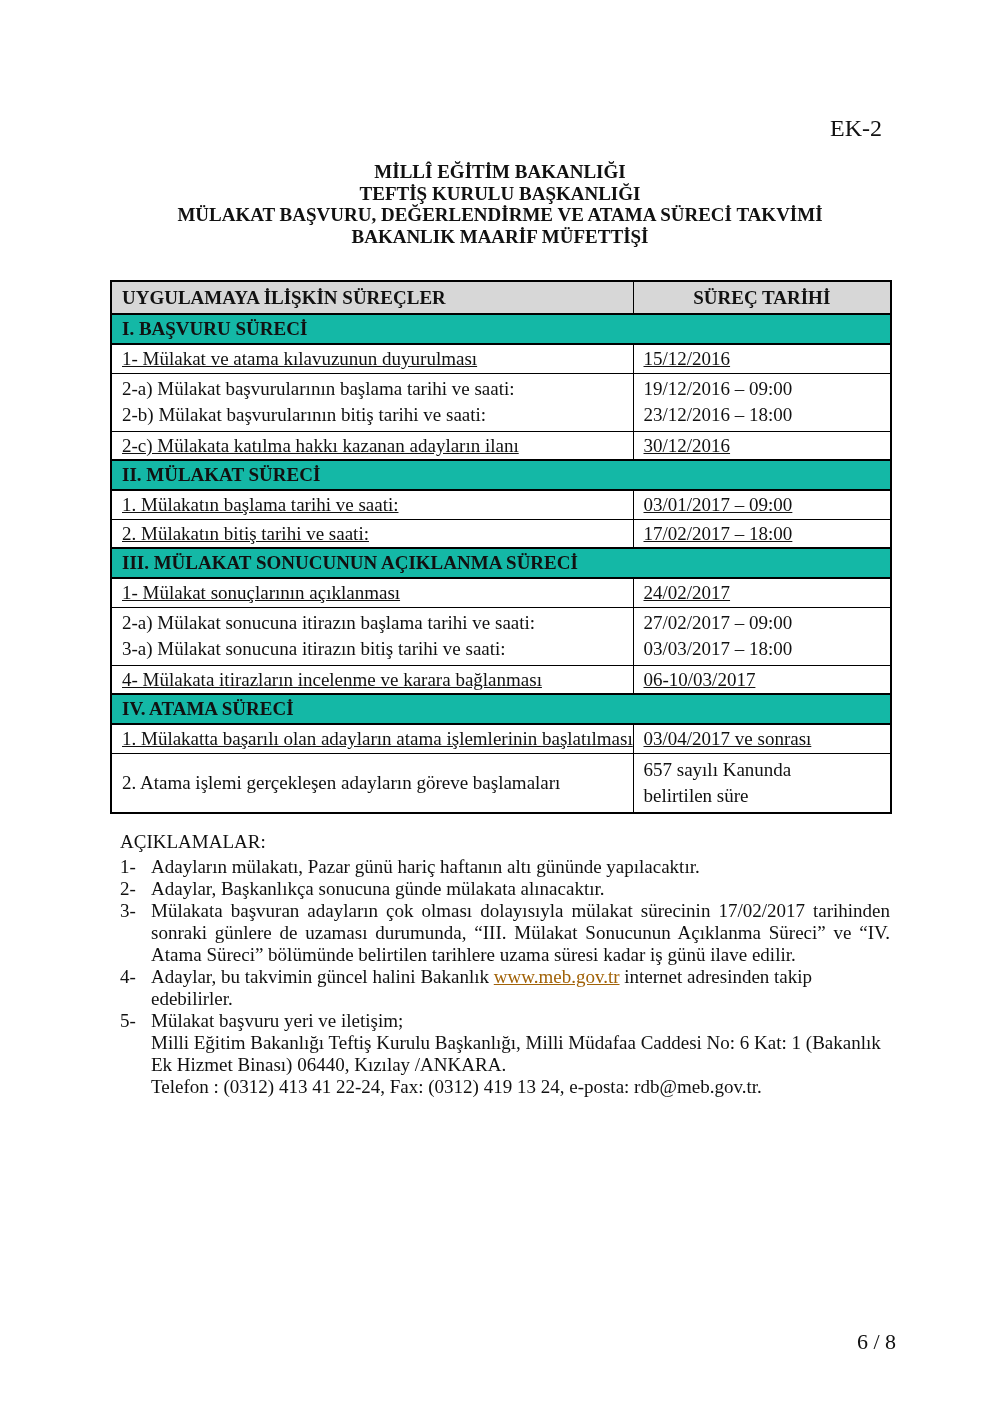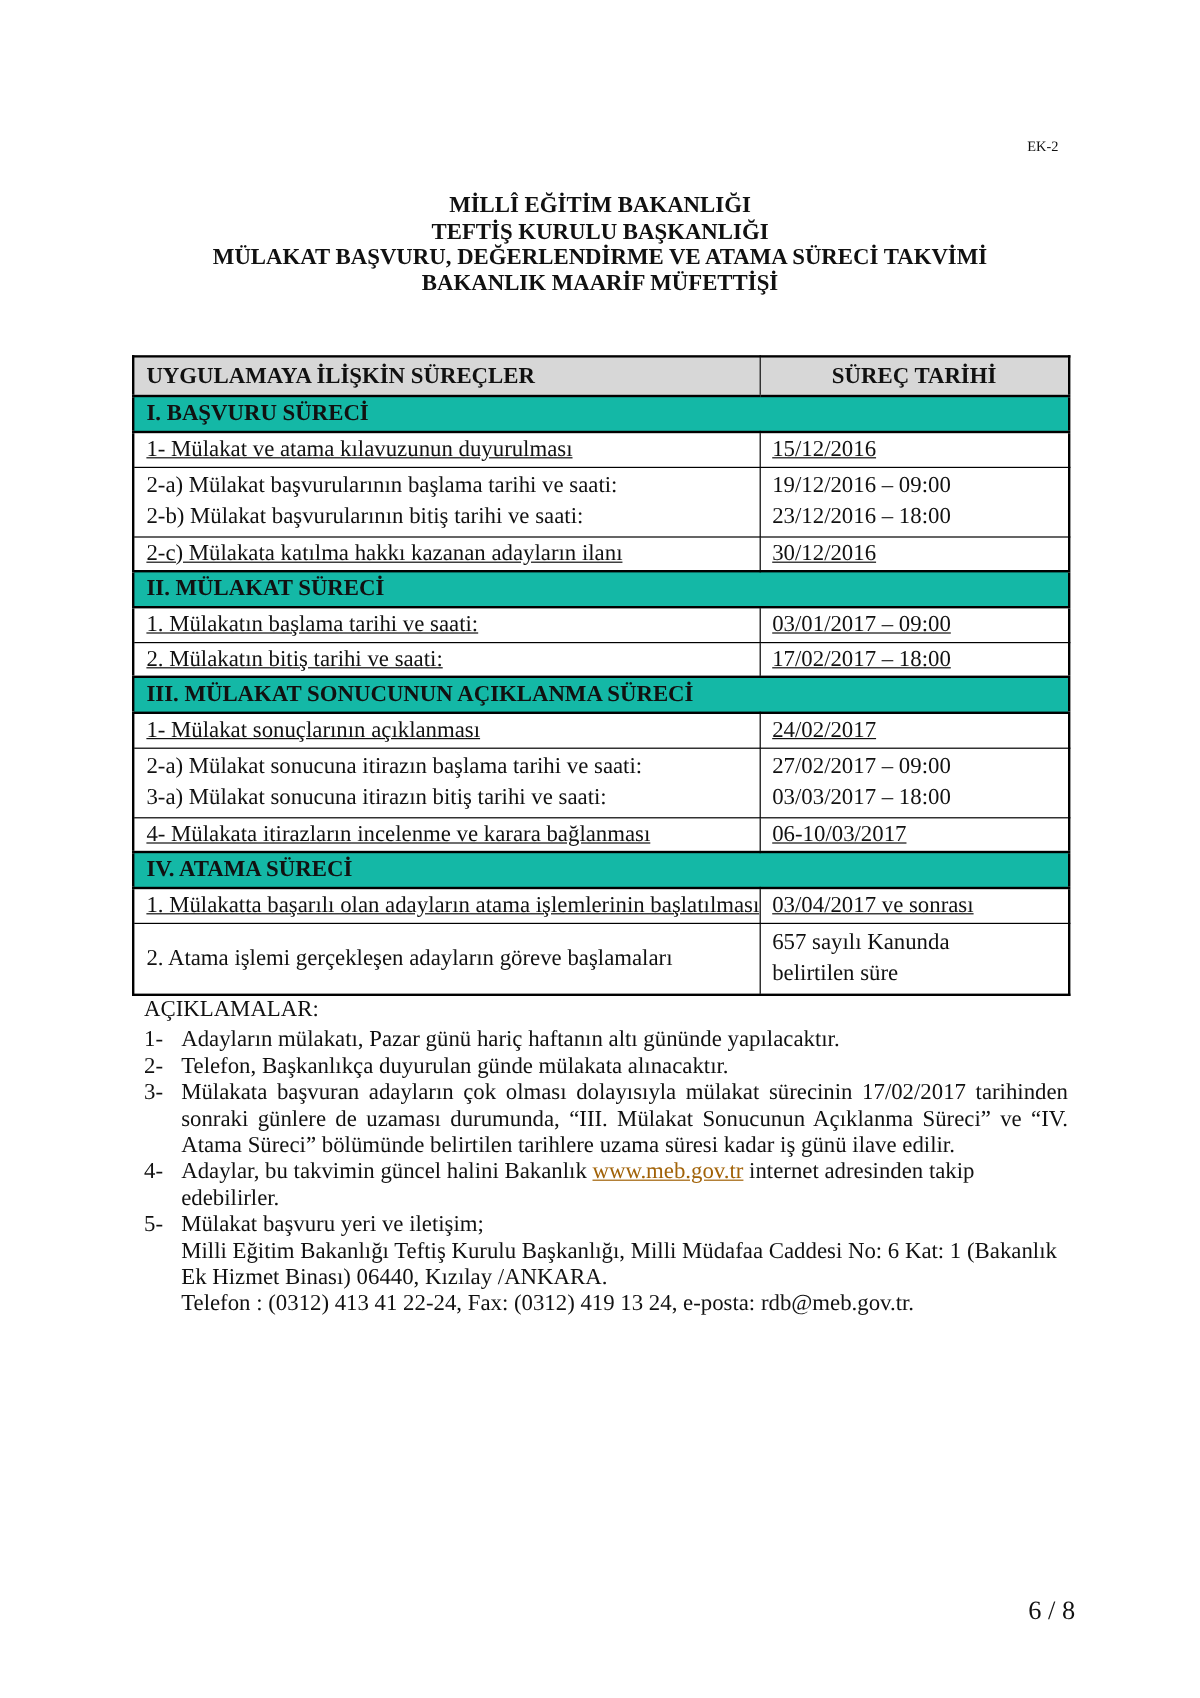--- a/index.html
+++ b/index.html
@@ -13,36 +13,36 @@
     position: relative;
     width: 1000px;
     height: 1415px;
     background: #ffffff;
     overflow: hidden;
   }
   .ek-tag {
     position: absolute;
     top: 115px;
     right: 118px;
-    font-size: 12px;
+    font-size: 24px;
     font-weight: normal;
   }
   .titles {
     position: absolute;
     top: 161px;
     left: 0;
     width: 1000px;
     text-align: center;
     font-weight: bold;
     font-size: 19px;
     line-height: 21.5px;
   }
   .doc-table-wrap {
     position: absolute;
-    top: 296px;
+    top: 280px;
     left: 110px;
     width: 652px;
   }
   table.doc-table {
     border-collapse: collapse;
     table-layout: fixed;
     width: 780px;
     font-size: 19px;
   }
   table.doc-table col.c1 { width: 522px; }
@@ -244,21 +244,21 @@
   <div class="notes">
     <div class="notes-heading">AÇIKLAMALAR:</div>
 
     <div class="note-item">
       <span class="note-num">1-</span>
       <div class="note-text">Adayların mülakatı, Pazar günü hariç haftanın altı gününde yapılacaktır.</div>
     </div>
 
     <div class="note-item">
       <span class="note-num">2-</span>
-      <div class="note-text">Telefon, Başkanlıkça duyurulan günde mülakata alınacaktır.</div>
+      <div class="note-text">Adaylar, Başkanlıkça sonucuna günde mülakata alınacaktır.</div>
     </div>
 
     <div class="note-item">
       <span class="note-num">3-</span>
       <div class="note-text justify">Mülakata başvuran adayların çok olması dolayısıyla mülakat sürecinin 17/02/2017 tarihinden sonraki günlere de uzaması durumunda, “III. Mülakat Sonucunun Açıklanma Süreci” ve “IV. Atama Süreci” bölümünde belirtilen tarihlere uzama süresi kadar iş günü ilave edilir.</div>
     </div>
 
     <div class="note-item">
       <span class="note-num">4-</span>
       <div class="note-text"><span>Adaylar, bu takvimin güncel halini Bakanlık </span><a class="link">www.meb.gov.tr</a><span> internet adresinden takip edebilirler.</span></div>

